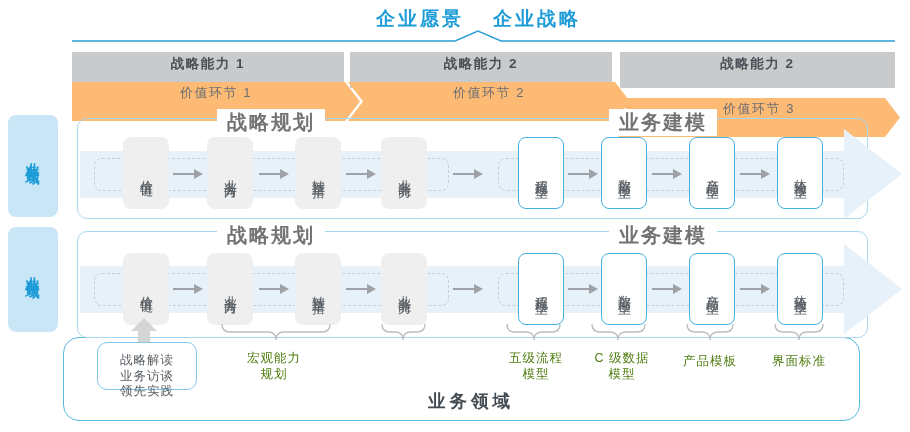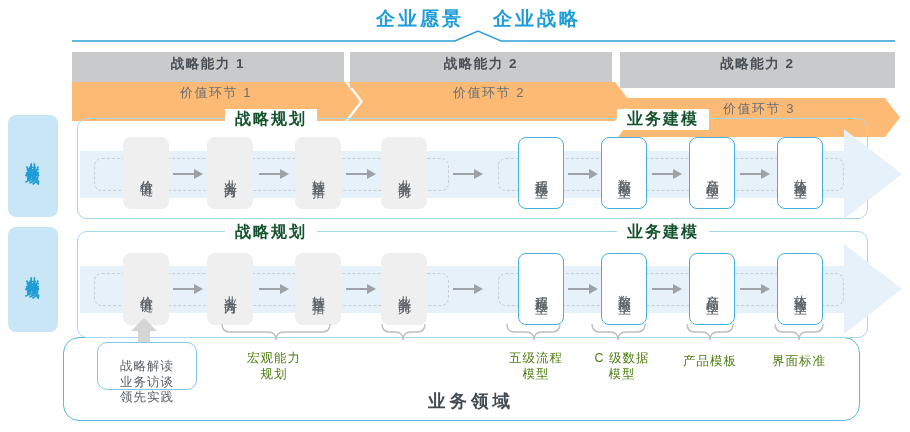--- a/index.html
+++ b/index.html
@@ -28,21 +28,21 @@
   
   .domain { position:absolute; left:8px; width:50px; background:#C8E6F6; border-radius:8px;
             display:flex; align-items:center; justify-content:center; z-index:2; }
   .domain span { writing-mode:vertical-rl; font-size:14px; font-weight:bold;
                  color:#1E9CD8; letter-spacing:3px; white-space:nowrap; }
 
   
   .row { position:absolute; left:77px; width:791px; border:1.3px solid #A8D8EE;
          border-radius:10px; z-index:2; }
   .row-header { position:absolute; top:-10px; transform:translateX(-50%); background:#fff;
-                padding:0 10px; font-size:16px; font-weight:bold; color:#14532d;
+                padding:0 10px; font-size:20px; font-weight:bold; color:#737373;
                 letter-spacing:2px; white-space:nowrap; z-index:4; }
   .band-strip { position:absolute; left:2px; width:764px; height:47px; background:#E6F1F9; z-index:1; }
   .band-head  { position:absolute; left:766px; width:0; height:0; z-index:1;
                 border-left:58px solid #E6F1F9; border-top:45px solid transparent;
                 border-bottom:45px solid transparent; }
   .dashed-seg { position:absolute; height:33px; border:1.2px dashed #C9CED3; border-radius:8px; z-index:1; }
 
   .box { position:absolute; width:46px; height:72px; border-radius:8px;
          display:flex; align-items:center; justify-content:center; z-index:3; }
   .box.gray { background:#EFEFEF; }
@@ -58,21 +58,21 @@
 
   
   .tool-frame { position:absolute; left:63px; top:337px; width:797px; height:84px;
                 border:1.5px solid #5CB9E3; border-radius:16px; z-index:1; background:#fff; }
   .tool-title { position:absolute; left:471px; top:389px; transform:translateX(-50%);
                 font-size:17.5px; font-weight:bold; color:#434B52; letter-spacing:4px; z-index:6; white-space:nowrap; }
 
   .callout { position:absolute; left:97px; top:342px; width:100px; height:48px;
              border:1.3px solid #7FC8EA; border-radius:10px; background:#fff; z-index:6;
              font-size:12.5px; line-height:15.5px; color:#5B6167; text-align:center;
-             white-space:pre-line; letter-spacing:1px; padding-top:16px; }
+             white-space:pre-line; letter-spacing:1px; padding-top:10px; }
 
   .uparrow-head { position:absolute; left:131px; top:318px; width:0; height:0; z-index:6;
                   border-left:13px solid transparent; border-right:13px solid transparent;
                   border-bottom:13px solid #D3D5D7; }
   .uparrow-stem { position:absolute; left:138px; top:330px; width:12px; height:13px;
                   background:#D3D5D7; z-index:6; }
 
   .ann { position:absolute; top:351px; transform:translateX(-50%); text-align:center;
          font-size:12.5px; line-height:15.5px; color:#4d7c0f; white-space:pre-line;
          letter-spacing:1px; z-index:6; }

